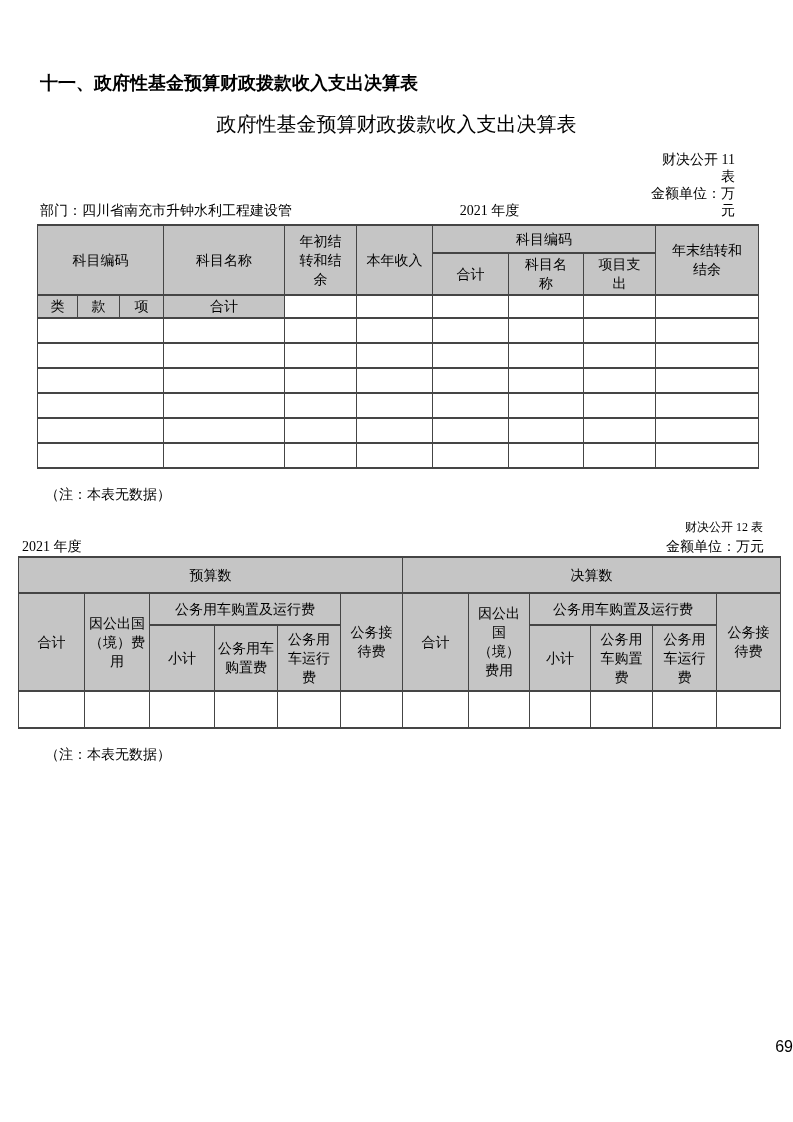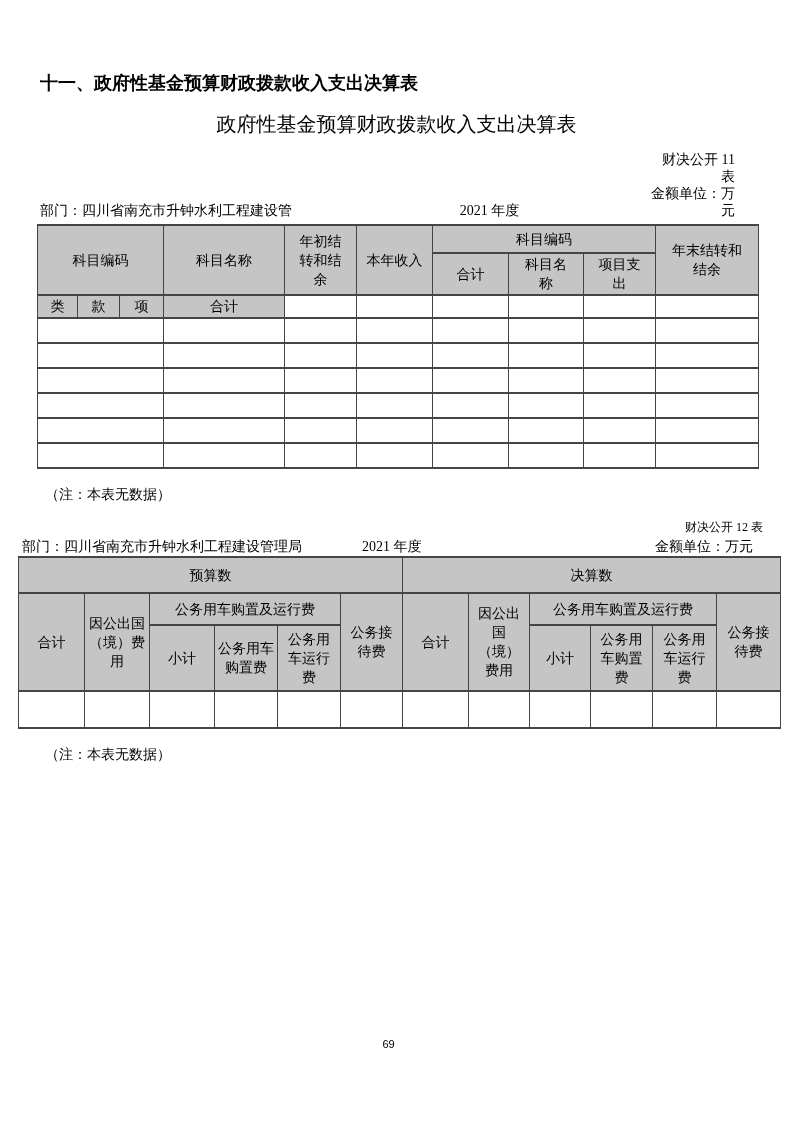--- a/index.html
+++ b/index.html
@@ -46,21 +46,21 @@
   }
   .meta2 {
     display:flex;
     align-items:flex-end;
     margin:2px 18px 0 22px;
     font-size:14px;
     line-height:18px;
   }
   .meta2 .m-left  { width:340px; }
   .meta2 .m-center{ flex:1; text-align:left; }
-  .meta2 .m-right { width:120px; text-align:left; }
+  .meta2 .m-right { width:120px; text-align:center; }
   
   table.t {
     border-collapse:collapse;
     table-layout:fixed;
     font-size:14px;
     line-height:19px;
   }
   table.t td {
     border:solid #454545;
     border-width:2px 1px;
@@ -84,25 +84,25 @@
   .w3  { max-width:3.4em; }
   .w43 { max-width:4.4em; }
   .w5  { max-width:5.4em; }
   .note {
     margin:17px 0 0 45px;
     font-size:14px;
     line-height:18px;
   }
   .pageno {
     position:absolute;
-    left:0; right:16px;
+    left:0; right:0;
     top:1038px;
-    text-align:center;
+    text-align:right;
     font-family:"Liberation Sans","DejaVu Sans",sans-serif;
-    font-size:11px;
+    font-size:16px;
   }
 </style>
 </head>
 <body>
 
 <div class="page">
 
   <div class="h h1">十一、政府性基金预算财政拨款收入支出决算表</div>
   <div class="doc-title">政府性基金预算财政拨款收入支出决算表</div>
 
@@ -221,21 +221,20 @@
           <td></td>
         </tr>
       </tbody>
   </table>
 
   <div class="note">（注：本表无数据）</div>
 
 
   <div class="docref12">财决公开 12 表</div>
   <div class="meta2">
-    <div class="m-left">部门：四川省南充市升钟水利工程建设管理局</div>
     <div class="m-center">2021 年度</div>
     <div class="m-right">金额单位：万元</div>
   </div>
 
   <table class="t t2">
     <colgroup>
       <col style="width:66px">
         <col style="width:65px">
         <col style="width:65px">
       <col style="width:63px">

